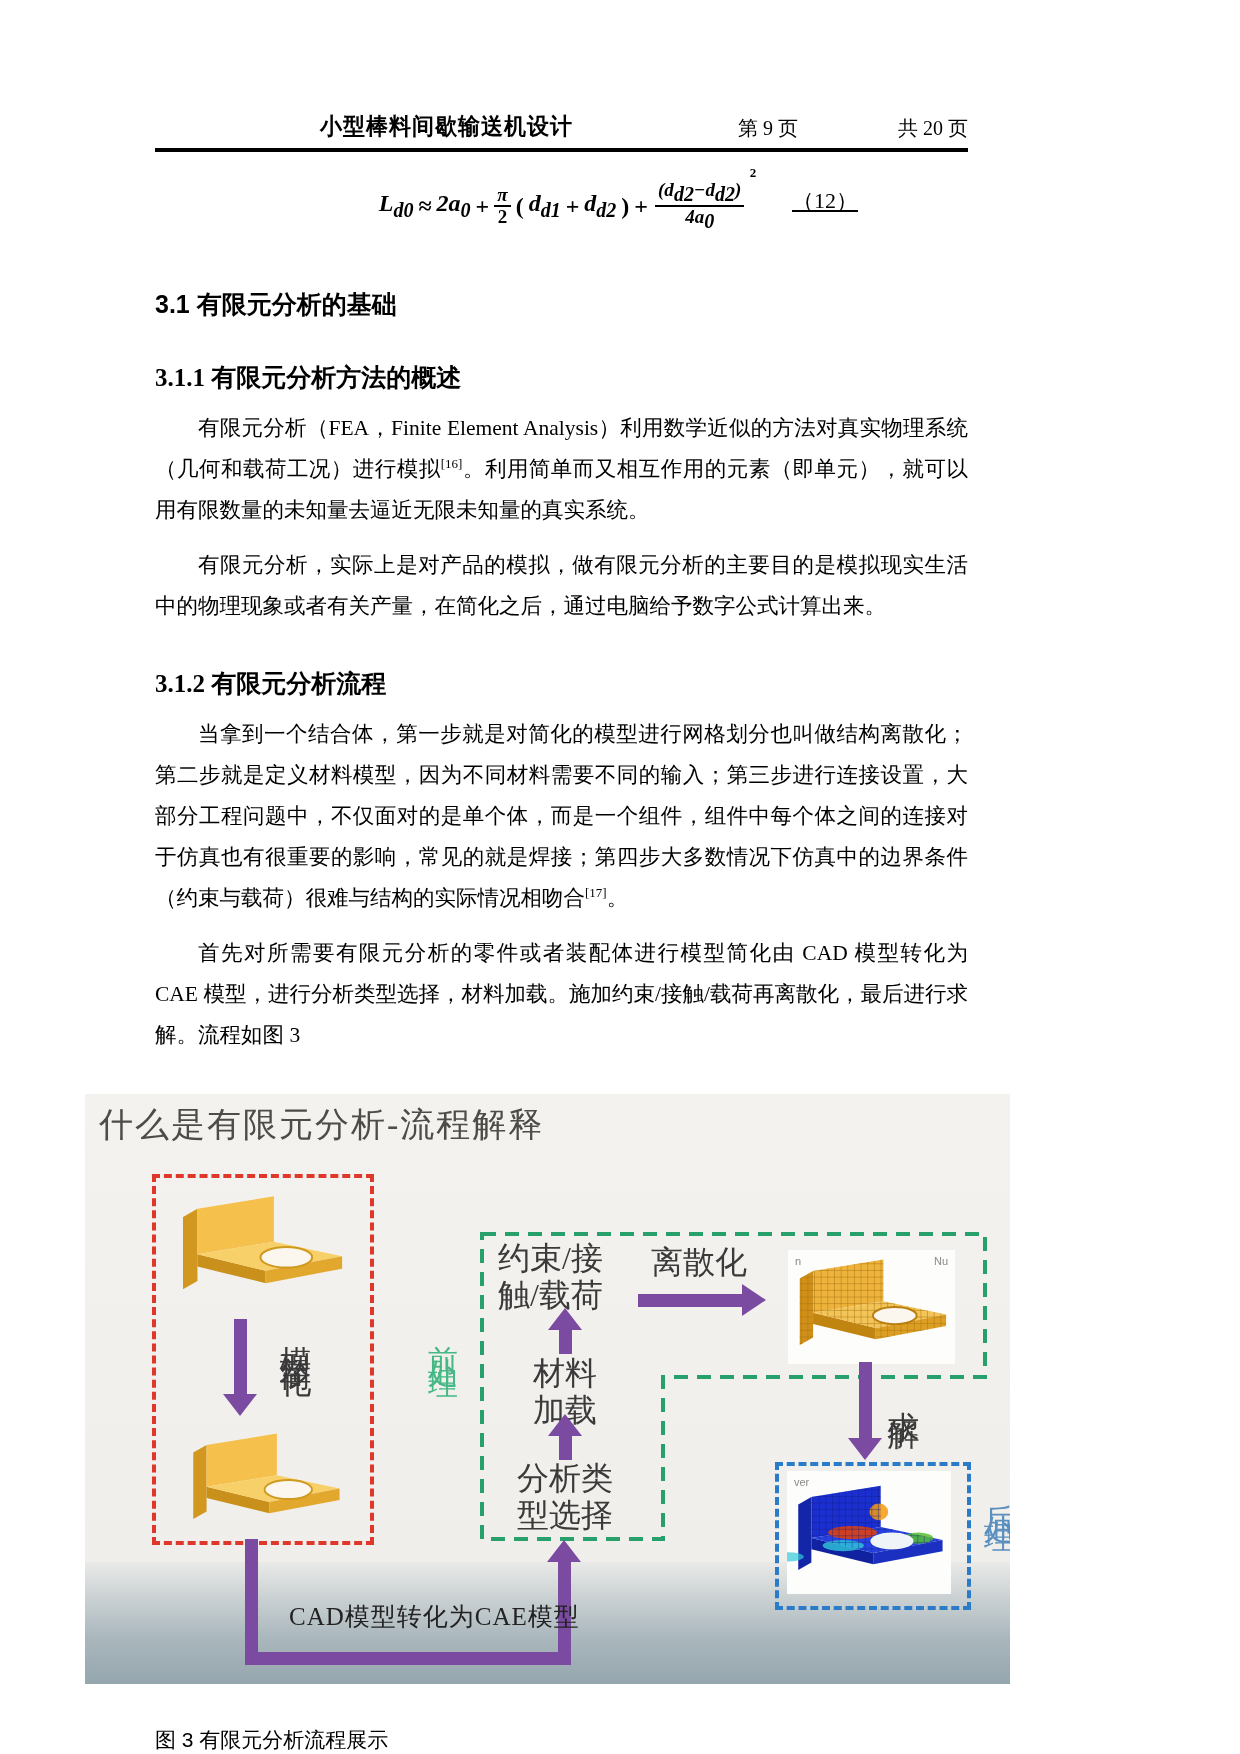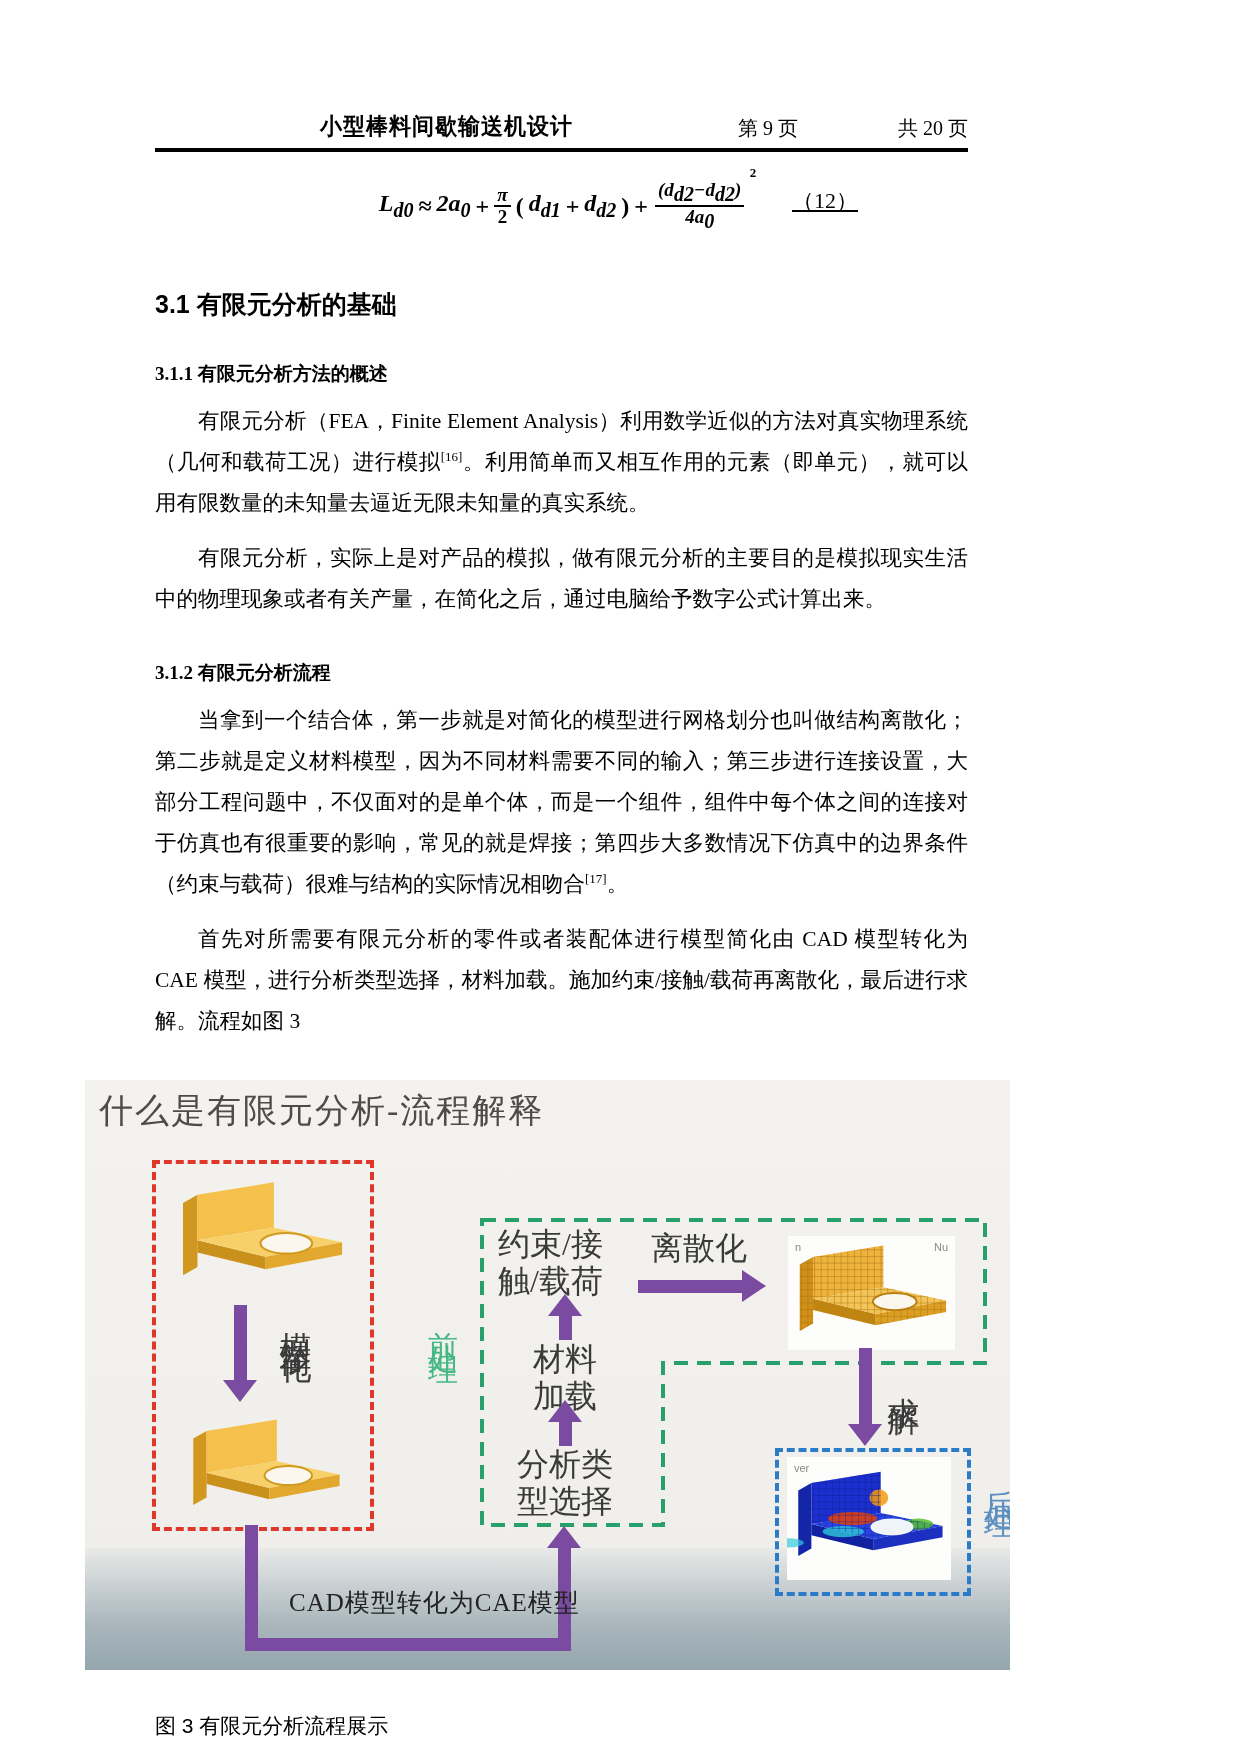--- a/index.html
+++ b/index.html
@@ -22,21 +22,21 @@
   .eq-body sub{font-size:20px;font-style:italic;}
   .frac{display:inline-flex;flex-direction:column;align-items:center;line-height:1.05;vertical-align:middle;}
   .frac .num{border-bottom:2px solid #000;padding:0 3px;}
   .frac.small{font-size:19px;}
   .bigfrac{font-size:19px;position:relative;margin-left:2px;}
   .bigfrac .exp{position:absolute;right:-12px;top:-14px;font-size:13px;font-weight:bold;font-style:normal;}
   .eq-no{position:absolute;right:110px;top:16px;font-size:22px;text-decoration:underline;}
   
   .h1{margin:46px 155px 0 155px;font-family:"Liberation Sans","DejaVu Sans",sans-serif;font-weight:bold;font-size:29px;}
   .h2{margin:46px 155px 0 155px;font-family:"Liberation Sans","DejaVu Sans",sans-serif;font-weight:bold;font-size:25px;}
-  .h3{margin:40px 155px 0 155px;font-weight:bold;font-size:19px;}
+  .h3{margin:40px 155px 0 155px;font-weight:bold;font-size:25px;}
   .para{margin:14px 155px 0 155px;font-size:21.5px;line-height:41px;text-align:justify;text-indent:43px;font-family:Liberation Serif, serif;}
   .para sup{font-size:13px;line-height:0;}
   
   .figure{position:relative;width:925px;height:590px;margin:38px 0 0 85px;
     background:linear-gradient(180deg,#f4f2ef 0%,#f1efeb 70%,#eeece8 100%);overflow:hidden;}
   .sea{position:absolute;left:0;top:468px;width:925px;height:122px;
     background:linear-gradient(180deg,#e9eae8 0%,#ccd2d4 28%,#aab7bd 62%,#95a6ae 100%);}
   .fig-title{position:absolute;left:14px;top:8px;font-size:34px;color:#4e4c49;letter-spacing:2px;}
   .box-red{position:absolute;left:67px;top:80px;width:214px;height:363px;border:4px dashed #e0372b;}
   .box-blue{position:absolute;left:690px;top:368px;width:188px;height:140px;border:4px dashed #2a7cc9;}

